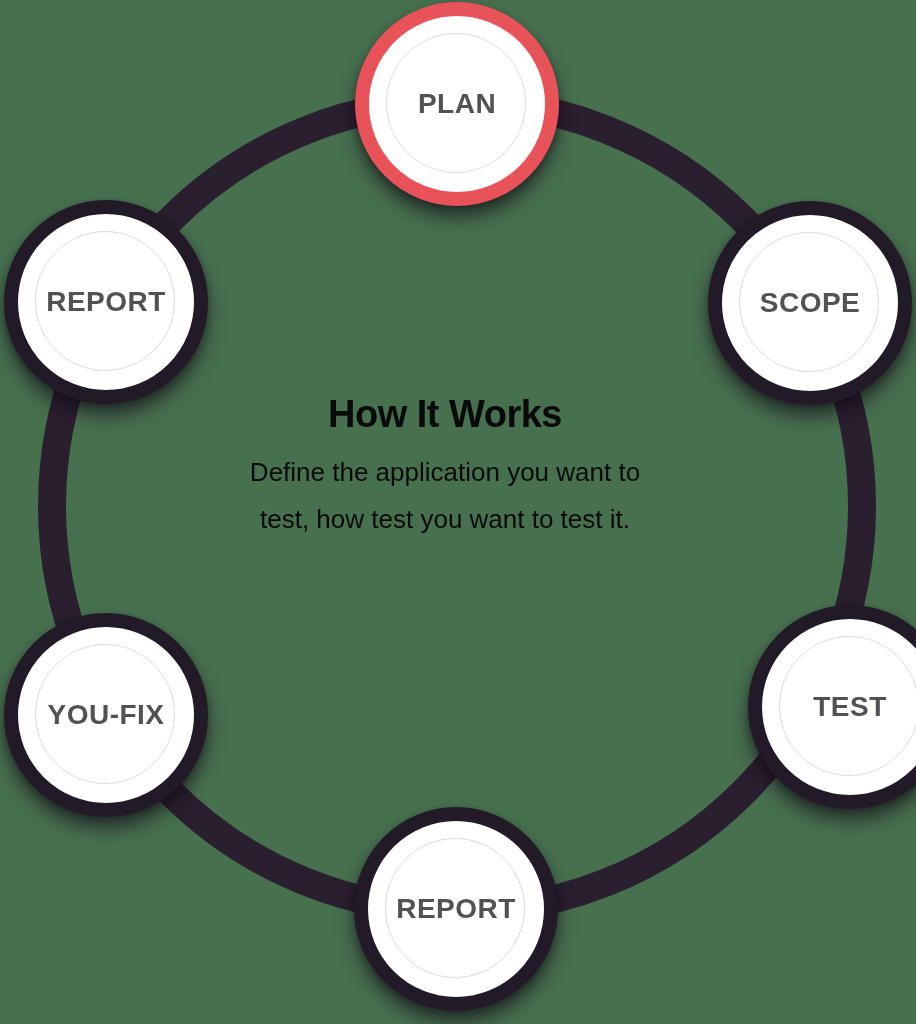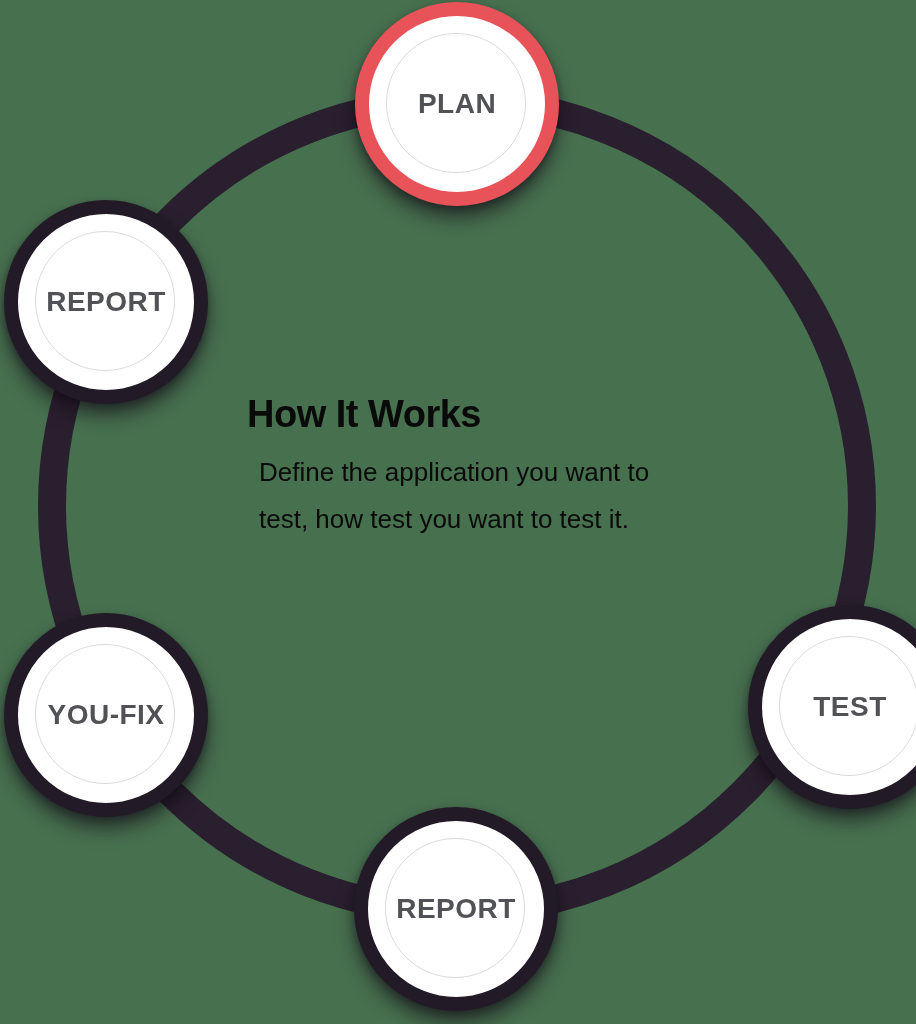--- a/index.html
+++ b/index.html
@@ -48,22 +48,23 @@
   }
   .node .node-label{
     font-size:28px;
     font-weight:bold;
     letter-spacing:0.5px;
     color:var(--node-label);
     white-space:nowrap;
   }
   .center-text{
     position:absolute;
-    left:247px;top:392px;
+    left:235px;top:392px;
     width:420px;
+    text-align:center;
     color:var(--text);
   }
   .center-text h2{
     font-size:38px;
     font-weight:bold;
     line-height:44px;
     margin-bottom:13px;
     letter-spacing:-0.5px;
   }
   .center-text p{
@@ -78,20 +79,24 @@
 
 <div class="stage">
 
   <div class="cycle-ring"></div>
 
   <div class="node active" style="left:355px;top:2px;">
     <div class="inner-circle"></div>
     <span class="node-label">PLAN</span>
   </div>
 
+  <div class="node" style="left:708px;top:201px;">
+    <div class="inner-circle"></div>
+    <span class="node-label">SCOPE</span>
+  </div>
 
   <div class="node" style="left:748px;top:605px;">
     <div class="inner-circle"></div>
     <span class="node-label">TEST</span>
   </div>
 
   <div class="node" style="left:354px;top:807px;">
     <div class="inner-circle"></div>
     <span class="node-label">REPORT</span>
   </div>

